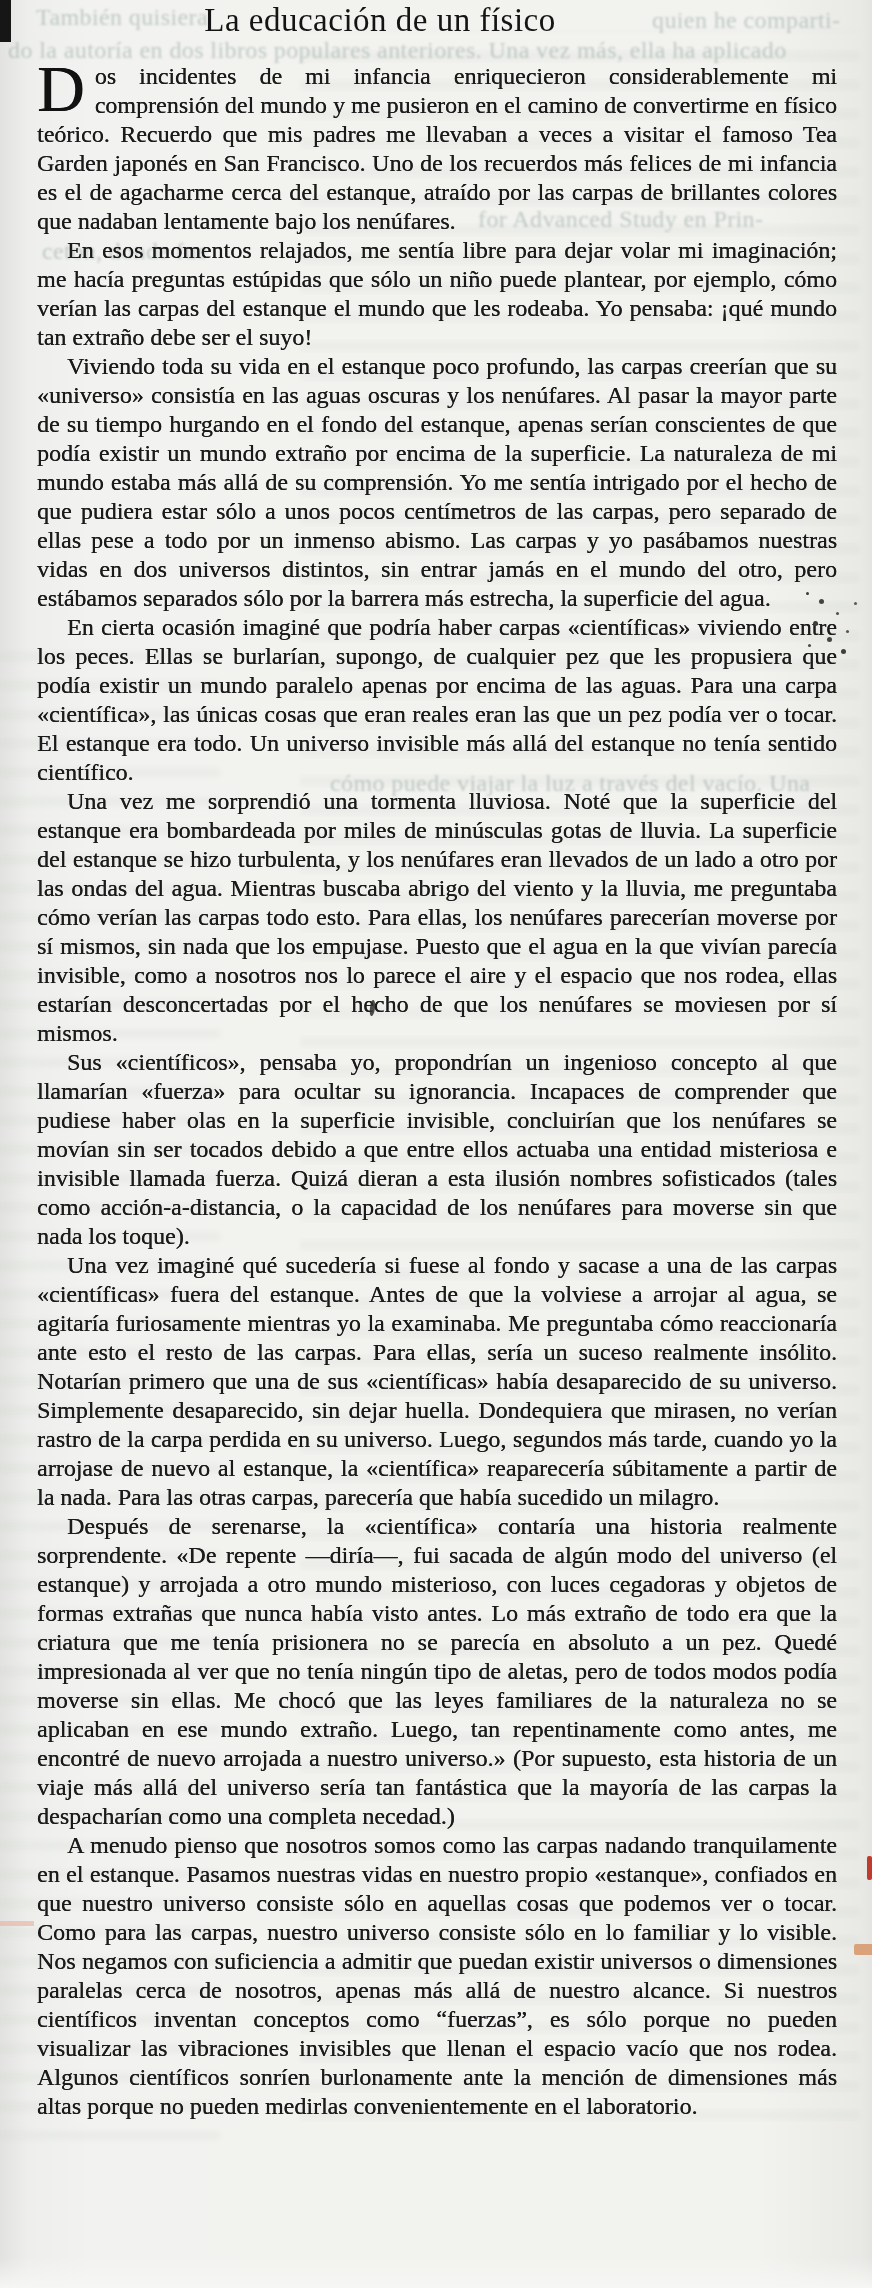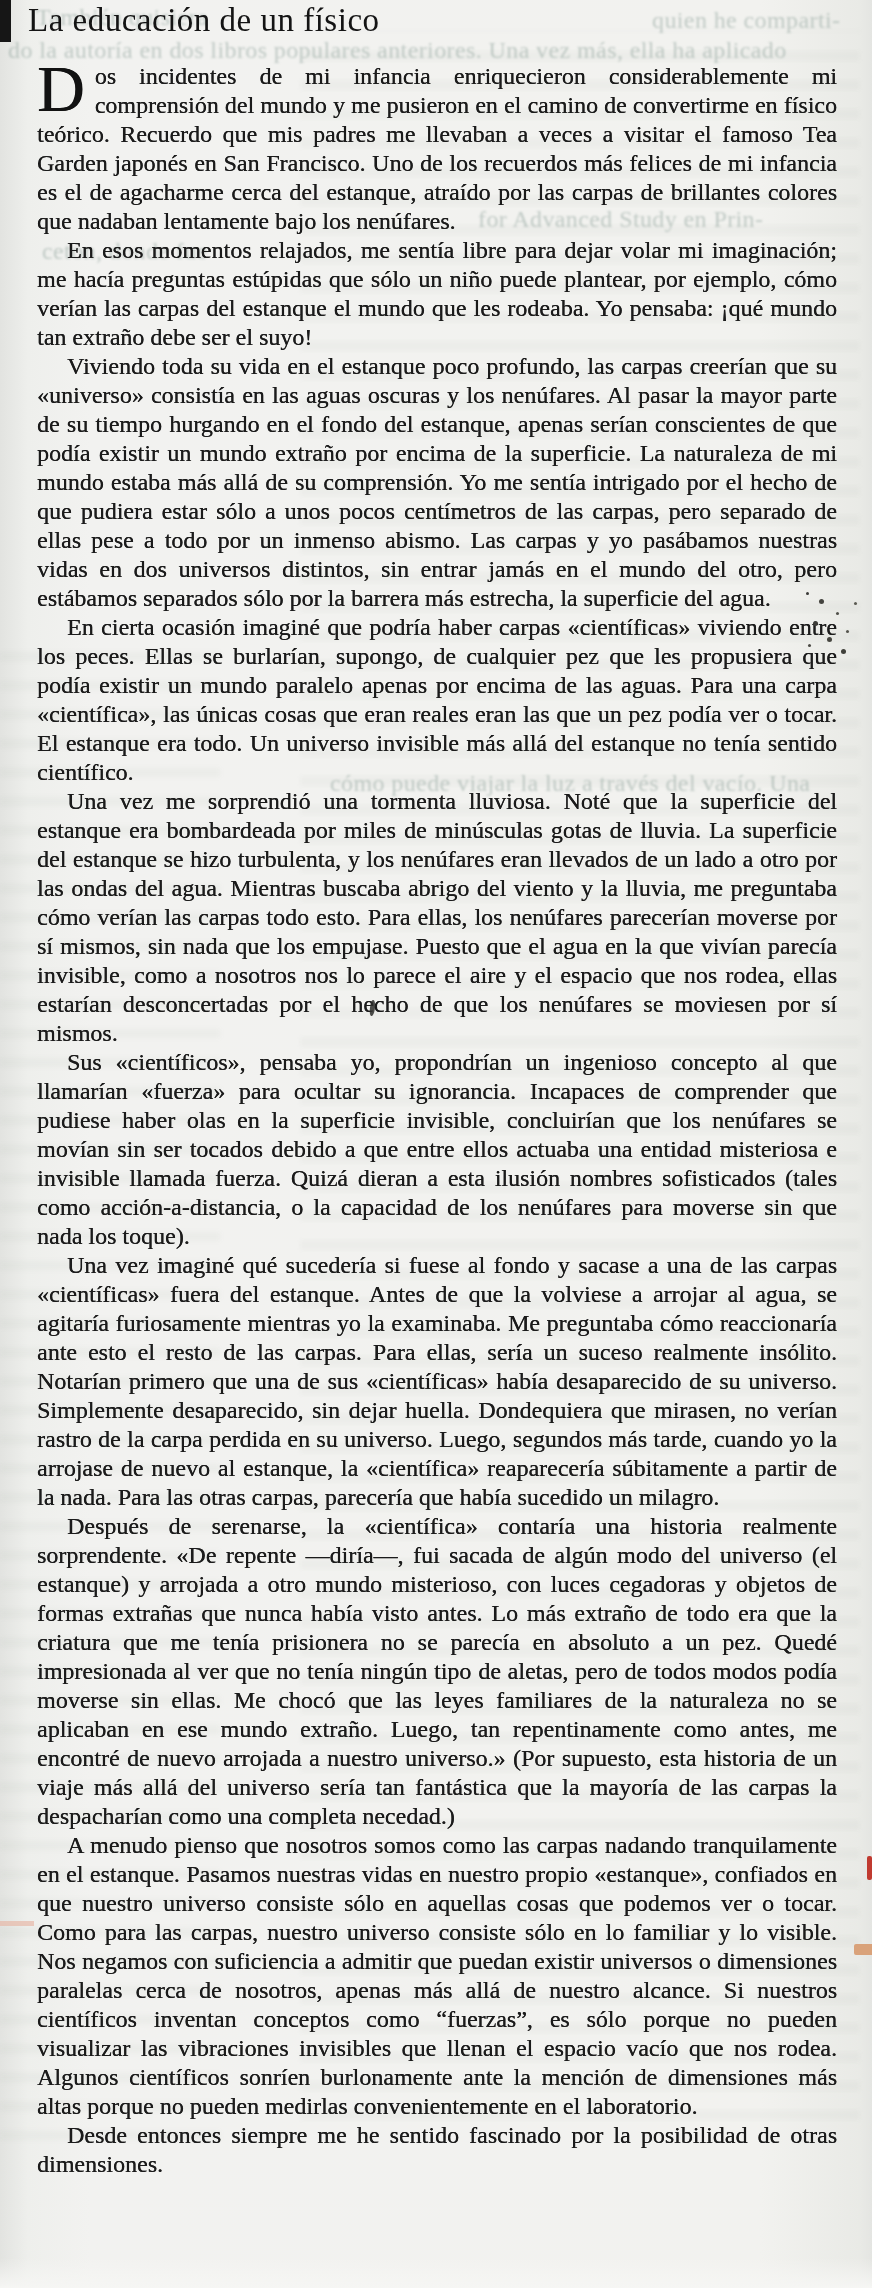--- a/index.html
+++ b/index.html
@@ -28,24 +28,24 @@
   }
   .mottle2{
     position:absolute;left:0;top:640px;width:220px;height:1500px;
     background:repeating-linear-gradient(0deg,
       rgba(142,152,142,0.06) 0 9px, rgba(255,255,255,0) 9px 29px);
     filter:blur(2px);
     pointer-events:none;
   }
   .title{
     position:absolute;top:2px;left:0;width:760px;
+    text-align:center;
     font-size:33px;font-weight:400;letter-spacing:.5px;
     color:#141414;margin:0;
     z-index:3;
-    padding-left:28px;
   }
   .body-col{
     position:absolute;left:37px;top:62px;width:800px;z-index:2;
     font-size:24px;line-height:29px;color:var(--ink);
     text-align:justify;
     text-shadow:0.25px 0 0 currentColor;
   }
   .para{margin:0;text-indent:30px;}
   .para.first{text-indent:0;}
   .dropcap{
@@ -97,21 +97,20 @@
   <div class="body-col" id="body-col">
       <p class="para first"><span class="dropcap">D</span>os incidentes de mi infancia enriquecieron considerablemente mi comprensión del mundo y me pusieron en el camino de convertirme en físico teórico. Recuerdo que mis padres me llevaban a veces a visitar el famoso Tea Garden japonés en San Francisco. Uno de los recuerdos más felices de mi infancia es el de agacharme cerca del estanque, atraído por las carpas de brillantes colores que nadaban lentamente bajo los nenúfares.</p>
       <p class="para">En esos momentos relajados, me sentía libre para dejar volar mi imaginación; me hacía preguntas estúpidas que sólo un niño puede plantear, por ejemplo, cómo verían las carpas del estanque el mundo que les rodeaba. Yo pensaba: ¡qué mundo tan extraño debe ser el suyo!</p>
       <p class="para">Viviendo toda su vida en el estanque poco profundo, las carpas creerían que su «universo» consistía en las aguas oscuras y los nenúfares. Al pasar la mayor parte de su tiempo hurgando en el fondo del estanque, apenas serían conscientes de que podía existir un mundo extraño por encima de la superficie. La naturaleza de mi mundo estaba más allá de su comprensión. Yo me sentía intrigado por el hecho de que pudiera estar sólo a unos pocos centímetros de las carpas, pero separado de ellas pese a todo por un inmenso abismo. Las carpas y yo pasábamos nuestras vidas en dos universos distintos, sin entrar jamás en el mundo del otro, pero estábamos separados sólo por la barrera más estrecha, la superficie del agua.</p>
       <p class="para">En cierta ocasión imaginé que podría haber carpas «científicas» viviendo entre los peces. Ellas se burlarían, supongo, de cualquier pez que les propusiera que podía existir un mundo paralelo apenas por encima de las aguas. Para una carpa «científica», las únicas cosas que eran reales eran las que un pez podía ver o tocar. El estanque era todo. Un universo invisible más allá del estanque no tenía sentido científico.</p>
       <p class="para">Una vez me sorprendió una tormenta lluviosa. Noté que la superficie del estanque era bombardeada por miles de minúsculas gotas de lluvia. La superficie del estanque se hizo turbulenta, y los nenúfares eran llevados de un lado a otro por las ondas del agua. Mientras buscaba abrigo del viento y la lluvia, me preguntaba cómo verían las carpas todo esto. Para ellas, los nenúfares parecerían moverse por sí mismos, sin nada que los empujase. Puesto que el agua en la que vivían parecía invisible, como a nosotros nos lo parece el aire y el espacio que nos rodea, ellas estarían desconcertadas por el hecho de que los nenúfares se moviesen por sí mismos.</p>
       <p class="para">Sus «científicos», pensaba yo, propondrían un ingenioso concepto al que llamarían «fuerza» para ocultar su ignorancia. Incapaces de comprender que pudiese haber olas en la superficie invisible, concluirían que los nenúfares se movían sin ser tocados debido a que entre ellos actuaba una entidad misteriosa e invisible llamada fuerza. Quizá dieran a esta ilusión nombres sofisticados (tales como acción-a-distancia, o la capacidad de los nenúfares para moverse sin que nada los toque).</p>
       <p class="para">Una vez imaginé qué sucedería si fuese al fondo y sacase a una de las carpas «científicas» fuera del estanque. Antes de que la volviese a arrojar al agua, se agitaría furiosamente mientras yo la examinaba. Me preguntaba cómo reaccionaría ante esto el resto de las carpas. Para ellas, sería un suceso realmente insólito. Notarían primero que una de sus «científicas» había desaparecido de su universo. Simplemente desaparecido, sin dejar huella. Dondequiera que mirasen, no verían rastro de la carpa perdida en su universo. Luego, segundos más tarde, cuando yo la arrojase de nuevo al estanque, la «científica» reaparecería súbitamente a partir de la nada. Para las otras carpas, parecería que había sucedido un milagro.</p>
       <p class="para">Después de serenarse, la «científica» contaría una historia realmente sorprendente. «De repente —diría—, fui sacada de algún modo del universo (el estanque) y arrojada a otro mundo misterioso, con luces cegadoras y objetos de formas extrañas que nunca había visto antes. Lo más extraño de todo era que la criatura que me tenía prisionera no se parecía en absoluto a un pez. Quedé impresionada al ver que no tenía ningún tipo de aletas, pero de todos modos podía moverse sin ellas. Me chocó que las leyes familiares de la naturaleza no se aplicaban en ese mundo extraño. Luego, tan repentinamente como antes, me encontré de nuevo arrojada a nuestro universo.» (Por supuesto, esta historia de un viaje más allá del universo sería tan fantástica que la mayoría de las carpas la despacharían como una completa necedad.)</p>
       <p class="para">A menudo pienso que nosotros somos como las carpas nadando tranquilamente en el estanque. Pasamos nuestras vidas en nuestro propio «estanque», confiados en que nuestro universo consiste sólo en aquellas cosas que podemos ver o tocar. Como para las carpas, nuestro universo consiste sólo en lo familiar y lo visible. Nos negamos con suficiencia a admitir que puedan existir universos o dimensiones paralelas cerca de nosotros, apenas más allá de nuestro alcance. Si nuestros científicos inventan conceptos como “fuerzas”, es sólo porque no pueden visualizar las vibraciones invisibles que llenan el espacio vacío que nos rodea. Algunos científicos sonríen burlonamente ante la mención de dimensiones más altas porque no pueden medirlas convenientemente en el laboratorio.</p>
-      <p class="para">Desde entonces siempre me he sentido fascinado por la posibilidad de otras dimensiones.</p>
     </div>
 
   <div class="black-bar"></div>
   <div class="speckles"></div>
   <div class="ink-blob"></div>
   <div class="red-mark" style="background: rgb(192, 58, 48);"></div>
   <div class="salmon-mark" style="background: rgb(217, 162, 122);"></div>
   <div class="pink-line" style="background: rgb(231, 181, 164);"></div>
   <div class="bottom-fade"></div>
 </div>

